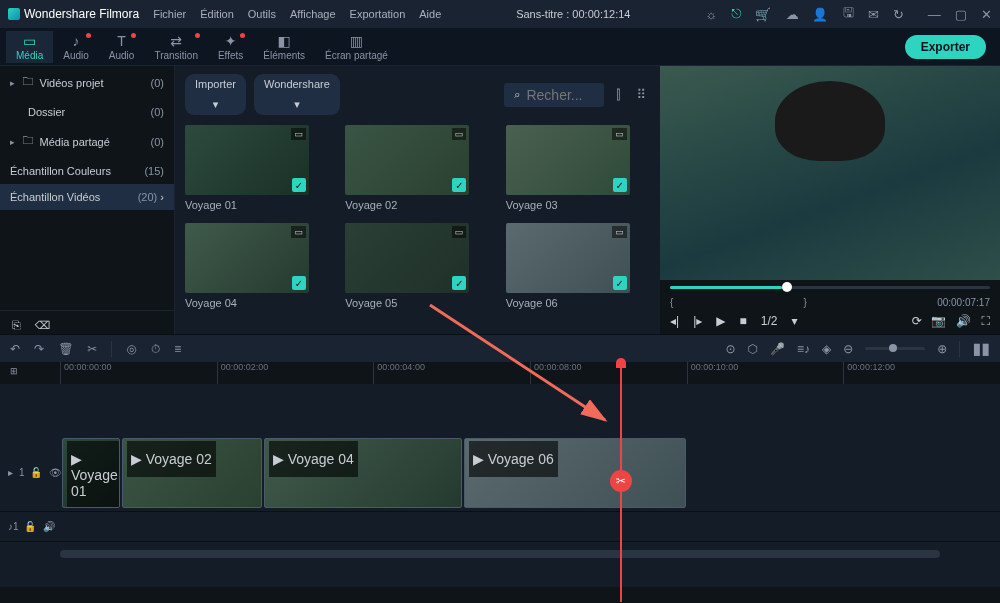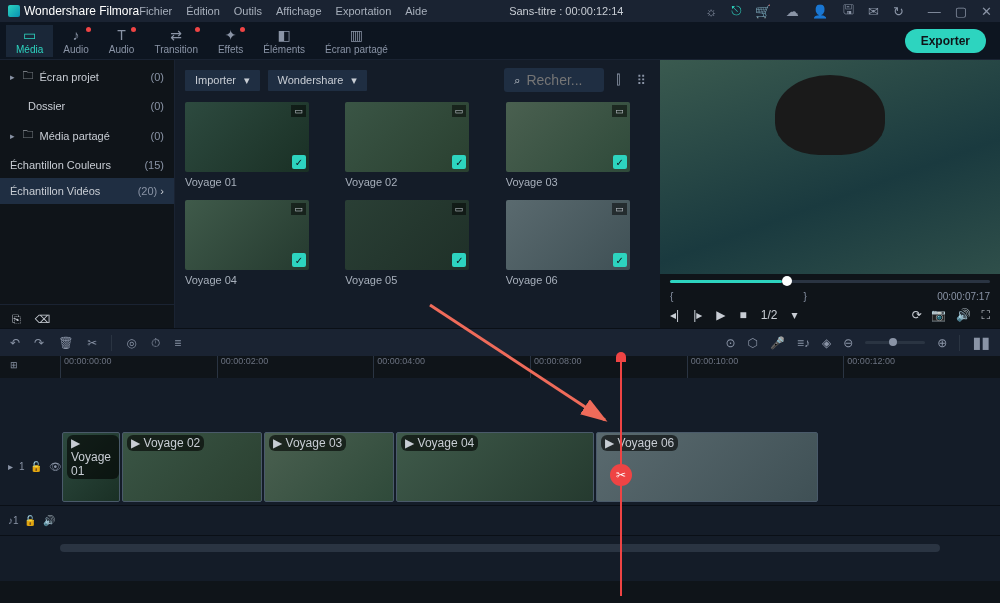--- a/index.html
+++ b/index.html
@@ -1,17 +1,17 @@
 <!DOCTYPE html>
 <html><head>
 <meta charset="utf-8">
 <style>
 * { margin: 0; padding: 0; box-sizing: border-box; font-family: -apple-system, Arial, sans-serif; }
 body { width: 1000px; height: 603px; background: #0f1419; color: #c8cdd4; font-size: 11px; overflow: hidden; position: relative; }
-.titlebar { height: 22px; background: #1a2332; display: flex; align-items: center; padding: 0 8px; gap: 0; }
+.titlebar { height: 28px; background: #1a2332; display: flex; align-items: center; padding: 0 8px; gap: 14px; }
 .titlebar .logo { color: #fff; font-weight: 500; font-size: 12px; display: flex; align-items: center; gap: 4px; }
 .titlebar .logo-icon { width: 12px; height: 12px; background: linear-gradient(135deg, #2dd4bf, #0891b2); border-radius: 2px; }
 .titlebar .menu { display: flex; gap: 14px; color: #a8b0bc; font-size: 11px; }
 .titlebar .menu span { cursor: pointer; }
 .titlebar .title-center { margin-left: auto; color: #c8cdd4; font-size: 11px; }
 .titlebar .right-icons { margin-left: auto; display: flex; gap: 14px; align-items: center; color: #8a94a6; }
 .titlebar .right-icons span { cursor: pointer; font-size: 13px; }
 .win-controls { display: flex; gap: 14px; margin-left: 10px; }
 .orange { color: #f59e0b; }
 
@@ -27,21 +27,21 @@
 .sidebar { width: 175px; background: #0f1419; border-right: 1px solid #1a2332; }
 .sidebar-row { display: flex; align-items: center; padding: 7px 10px; justify-content: space-between; cursor: pointer; font-size: 11px; }
 .sidebar-row.selected { background: #1f2e42; }
 .sidebar-row .left { display: flex; align-items: center; gap: 6px; }
 .sidebar-row .count { color: #8a94a6; }
 .sidebar-row .arrow { color: #8a94a6; font-size: 9px; margin-right: 2px; }
 .sidebar-bottom { position: relative; display: flex; gap: 14px; padding: 8px 12px; border-top: 1px solid #1a2332; margin-top: 100px; }
 
 .media-panel { flex: 1; background: #141c28; padding: 8px 10px; }
 .media-toolbar { display: flex; align-items: center; gap: 8px; margin-bottom: 10px; }
-.dropdown { background: #1f2e42; padding: 4px 10px; border-radius: 1px; display: flex; align-items: center; gap: 8px; cursor: pointer; font-size: 11px; }
+.dropdown { background: #1f2e42; padding: 4px 10px; border-radius: 9px; display: flex; align-items: center; gap: 8px; cursor: pointer; font-size: 11px; flex-direction: column; }
 .search-box { margin-left: auto; background: #1f2e42; padding: 4px 10px; border-radius: 3px; display: flex; align-items: center; gap: 6px; width: 100px; }
 .search-box input { background: none; border: none; color: #8a94a6; width: 60px; font-size: 14px; outline: none; }
 .toolbar-icon { color: #8a94a6; cursor: pointer; font-size: 13px; padding: 0 4px; }
 
 .thumbs-grid { display: grid; grid-template-columns: repeat(3, 1fr); gap: 12px 16px; }
 .thumb-item { position: relative; }
 .thumb { width: 124px; height: 70px; background: #2a3f3a; border-radius: 2px; position: relative; overflow: hidden; }
 .thumb .badge { position: absolute; top: 3px; right: 3px; background: rgba(0,0,0,.5); padding: 1px 3px; font-size: 9px; }
 .thumb .check { position: absolute; bottom: 3px; right: 3px; width: 14px; height: 14px; background: #2dd4bf; border-radius: 2px; display: flex; align-items: center; justify-content: center; color: #0f1419; font-size: 10px; }
 .thumb-label { margin-top: 4px; font-size: 11px; color: #a8b0bc; }
@@ -70,21 +70,21 @@
 .playhead { position: absolute; left: 620px; top: 0; width: 2px; height: 240px; background: #ef4444; z-index: 5; }
 .playhead::before { content: ''; position: absolute; top: -4px; left: -4px; width: 10px; height: 10px; background: #ef4444; border-radius: 50% 50% 0 0; }
 .scissors { position: absolute; top: 108px; left: -10px; width: 22px; height: 22px; background: #ef4444; border-radius: 50%; display: flex; align-items: center; justify-content: center; color: #fff; font-size: 12px; }
 
 .timeline-body { background: #141c28; position: relative; height: 225px; }
 .track-row { display: flex; align-items: center; height: 78px; border-bottom: 1px solid #0a0f16; padding: 4px 0; }
 .track-row.audio { height: 30px; }
 .track-header { width: 60px; display: flex; align-items: center; gap: 6px; padding: 0 8px; color: #8a94a6; font-size: 10px; }
 .track-content { flex: 1; display: flex; gap: 2px; padding: 0 2px; overflow: hidden; }
 .clip { height: 70px; background: #2a3f3a; border: 1px solid #4a5a6a; border-radius: 2px; position: relative; overflow: hidden; flex-shrink: 0; }
-.clip .clip-label { position: absolute; top: 2px; left: 4px; background: rgba(0,0,0,.6); padding: 1px 4px; font-size: 12px; display: flex; align-items: center; gap: 2px; border-radius: 6px; }
+.clip .clip-label { position: absolute; top: 2px; left: 4px; background: rgba(0,0,0,.6); padding: 10px 4px; font-size: 14px; display: flex; align-items: center; gap: 2px; }
 
 .arrow-annotation { position: absolute; left: 420px; top: 300px; width: 200px; height: 130px; pointer-events: none; z-index: 10; }
 
 
 .t1 { background: linear-gradient(135deg, #2d4a3f, #1a3025); }
 .t2 { background: linear-gradient(135deg, #3a5545, #2a4030); }
 .t3 { background: linear-gradient(135deg, #4a6050, #2f4a3a); }
 .t4 { background: linear-gradient(135deg, #3f5a4a, #253a2f); }
 .t5 { background: linear-gradient(135deg, #2a3f35, #1f3028); }
 .t6 { background: linear-gradient(135deg, #5a6a6f, #3f5055); }
@@ -158,21 +158,21 @@
     </div>
   <div class="export-btn">Exporter</div>
 </div>
 
 <div class="main-area">
   <div class="sidebar">
     <div class="sidebar-row">
       <span class="left">
           <span class="arrow">▸</span>
           <span>🗀</span> 
-          <span>Écran projet</span>
+          <span>Vidéos projet</span>
         </span>
       <span class="count">(0)</span>
     </div>
     <div class="sidebar-row" style="padding-left:28px">
       <span>Dossier</span>
       <span class="count">(0)</span>
     </div>
     <div class="sidebar-row">
       <span class="left">
           <span class="arrow">▸</span>
@@ -334,23 +334,20 @@
       <span>🔓</span>
       <span>👁</span>
     </div>
     <div class="track-content" id="clips-row">
         <div class="clip t1" style="width: 58px;">
           <span class="clip-label">▶ Voyage 01</span>
         </div>
         <div class="clip t2" style="width: 140px;">
           <span class="clip-label">▶ Voyage 02</span>
         </div>
-        <div class="clip t3" style="width: 130px;">
-          <span class="clip-label">▶ Voyage 03</span>
-        </div>
         <div class="clip t4" style="width: 198px;">
           <span class="clip-label">▶ Voyage 04</span>
         </div>
         <div class="clip t6" style="width: 222px;">
           <span class="clip-label">▶ Voyage 06</span>
         </div>
       </div>
   </div>
   <div class="track-row audio">
     <div class="track-header">

